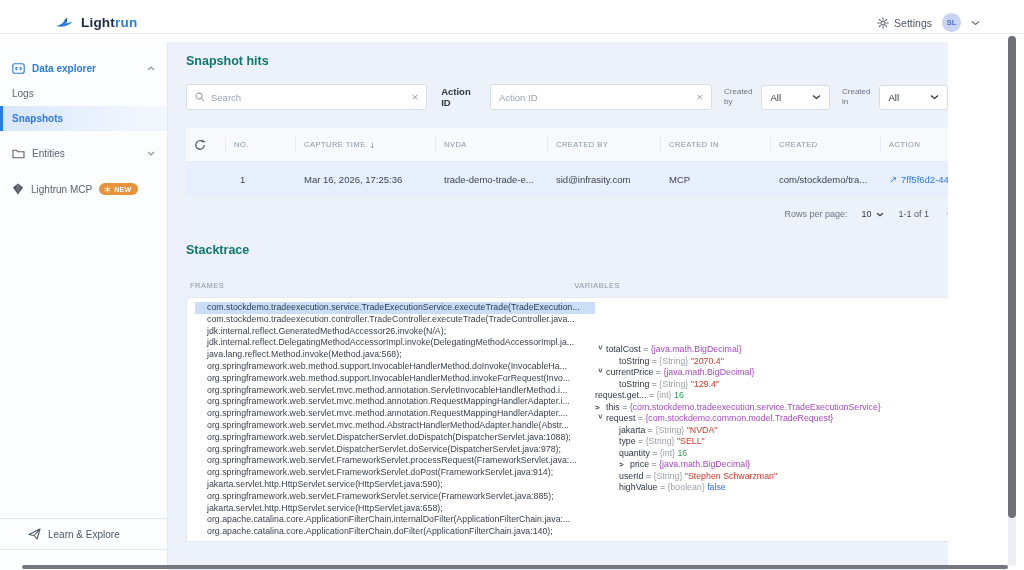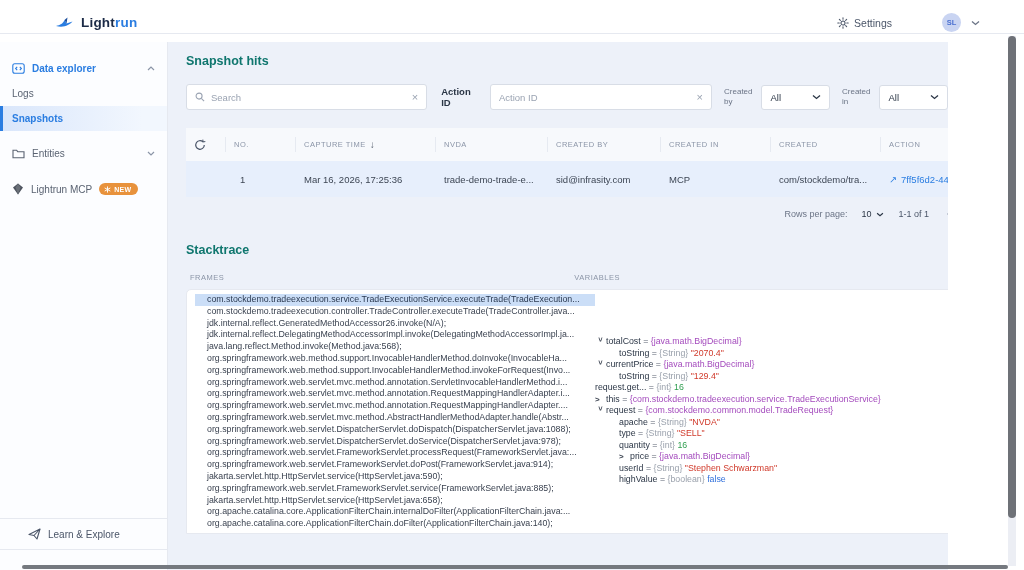--- a/index.html
+++ b/index.html
@@ -6,21 +6,21 @@
   html,body { width:1024px; height:570px; overflow:hidden; }
   body { font-family:"Liberation Sans","DejaVu Sans",sans-serif; background:#ffffff; color:#3d4654; position:relative; }
 
   
   .topbar { position:absolute; top:0; left:0; width:1024px; height:34px; background:#fff; border-bottom:1px solid #e6e9f0; display:flex; align-items:center; justify-content:space-between; padding:12px 44px 0 55px; z-index:5; }
   .logo { display:flex; align-items:center; gap:6px; }
   .logo-text { font-size:13.5px; font-weight:bold; color:#1c2b47; letter-spacing:.2px; }
   .logo-run { color:#2a7de1; }
   .topbar-right { display:flex; align-items:center; gap:10px; }
   .settings-btn { display:flex; align-items:center; gap:5px; font-size:10.5px; color:#4a5568; cursor:pointer; }
-  .avatar { width:19px; height:19px; border-radius:50%; background:#c9d4f2; color:#4a6fd0; font-size:7.5px; font-weight:bold; display:flex; align-items:center; justify-content:center;margin-left:40px; }
+  .avatar { width:19px; height:19px; border-radius:50%; background:#c9d4f2; color:#4a6fd0; font-size:7.5px; font-weight:bold; display:flex; align-items:center; justify-content:center; }
   .chev-small svg { display:block; }
 
   
   .body-wrap { position:absolute; top:42px; left:0; width:948px; height:536px; display:flex; }
   .sidebar { width:168px; background:#fcfdff; border-right:1px solid #e6e9f0; position:relative; flex-shrink:0; }
   .main { flex:1; background:#edf1f9; padding:12px 0 0 18px; position:relative; overflow:hidden; }
 
   
   .side-item { display:flex; align-items:center; gap:7px; padding:7px 12px; font-size:10px; color:#5a6372; cursor:pointer; position:relative; }
   .side-item .grow { flex:1; }
@@ -58,21 +58,21 @@
   .refresh-btn { cursor:pointer; display:flex; align-items:center; padding-left:4px; }
   .sort-icon { color:#5a6372; font-size:10px; }
 
   .pagination { width:799px; display:flex; justify-content:flex-end; align-items:center; margin-top:12px; gap:14px; font-size:9px; color:#6b7486; }
   .rpp-val { display:flex; align-items:center; gap:5px; color:#2b3646; cursor:pointer; }
   .pg-range { color:#4a5568; }
   .pg-btn { cursor:pointer; display:flex; align-items:center; padding:0 4px; }
 
   
   .stack-title { margin-top:24px; }
-  .st-labels { display:flex; margin-top:16px; font-size:7.5px; color:#8b95a7; letter-spacing:.5px; }
+  .st-labels { display:flex; margin-top:24px; font-size:7.5px; color:#8b95a7; letter-spacing:.5px; }
   .st-labels .fl { margin-left:4px; }
   .st-labels .vl { margin-left:350px; }
   .st-panel { position:relative; margin-top:7px; width:807px; height:245px; background:#fff; border:1px solid #e6e9f0; border-radius:5px 5px 0 0; overflow:hidden; }
   .frames-list { position:absolute; left:8px; top:4px; width:400px; }
   .frame-line { font-size:8.8px; line-height:11.8px; color:#3a4250; white-space:nowrap; overflow:hidden; cursor:pointer; padding-left:12px; }
   .frame-line.sel { background:#cbdef7; color:#2b3a52; }
   .variables-list { position:absolute; left:408px; top:46px; width:385px; }
   .var-line { font-size:8.8px; line-height:11.5px; white-space:nowrap; color:#2b3646; }
   .var-line.ind0 { padding-left:0; }
   .var-line.ind1 { padding-left:24px; }
@@ -334,21 +334,21 @@
           <div class="frame-line">org.apache.catalina.core.ApplicationFilterChain.doFilter(ApplicationFilterChain.java:140);</div>
         </div>
       <div class="variables-list">
           <div class="var-line ind0"><span class="var-arrow open">&gt;</span><span class="var-name">totalCost</span><span class="var-eq"> = </span><span class="var-type purple">{java.math.BigDecimal}</span></div>
           <div class="var-line ind1"><span class="var-name">toString</span><span class="var-eq"> = </span><span class="var-type gray">{String}</span><span class="var-value red"> "2070.4"</span></div>
           <div class="var-line ind0"><span class="var-arrow open">&gt;</span><span class="var-name">currentPrice</span><span class="var-eq"> = </span><span class="var-type purple">{java.math.BigDecimal}</span></div>
           <div class="var-line ind1"><span class="var-name">toString</span><span class="var-eq"> = </span><span class="var-type gray">{String}</span><span class="var-value red"> "129.4"</span></div>
           <div class="var-line ind0"><span class="var-name">request.get...</span><span class="var-eq"> = </span><span class="var-type gray">{int}</span><span class="var-value green"> 16</span></div>
           <div class="var-line ind0"><span class="var-arrow">&gt;</span><span class="var-name">this</span><span class="var-eq"> = </span><span class="var-type purple">{com.stockdemo.tradeexecution.service.TradeExecutionService}</span></div>
           <div class="var-line ind0"><span class="var-arrow open">&gt;</span><span class="var-name">request</span><span class="var-eq"> = </span><span class="var-type purple">{com.stockdemo.common.model.TradeRequest}</span></div>
-          <div class="var-line ind1"><span class="var-name">apache</span><span class="var-eq"> = </span><span class="var-type gray">{String}</span><span class="var-value red"> "NVDA"</span></div>
+          <div class="var-line ind1"><span class="var-name">jakarta</span><span class="var-eq"> = </span><span class="var-type gray">{String}</span><span class="var-value red"> "NVDA"</span></div>
           <div class="var-line ind1"><span class="var-name">type</span><span class="var-eq"> = </span><span class="var-type gray">{String}</span><span class="var-value red"> "SELL"</span></div>
           <div class="var-line ind1"><span class="var-name">quantity</span><span class="var-eq"> = </span><span class="var-type gray">{int}</span><span class="var-value green"> 16</span></div>
           <div class="var-line ind1"><span class="var-arrow">&gt;</span><span class="var-name">price</span><span class="var-eq"> = </span><span class="var-type purple">{java.math.BigDecimal}</span></div>
           <div class="var-line ind1"><span class="var-name">userId</span><span class="var-eq"> = </span><span class="var-type gray">{String}</span><span class="var-value red"> "Stephen Schwarzman"</span></div>
           <div class="var-line ind1"><span class="var-name">highValue</span><span class="var-eq"> = </span><span class="var-type gray">{boolean}</span><span class="var-value blue"> false</span></div>
         </div>
       <div class="panel-track"></div>
       <div class="panel-thumb"></div>
     </div>
   </main>

